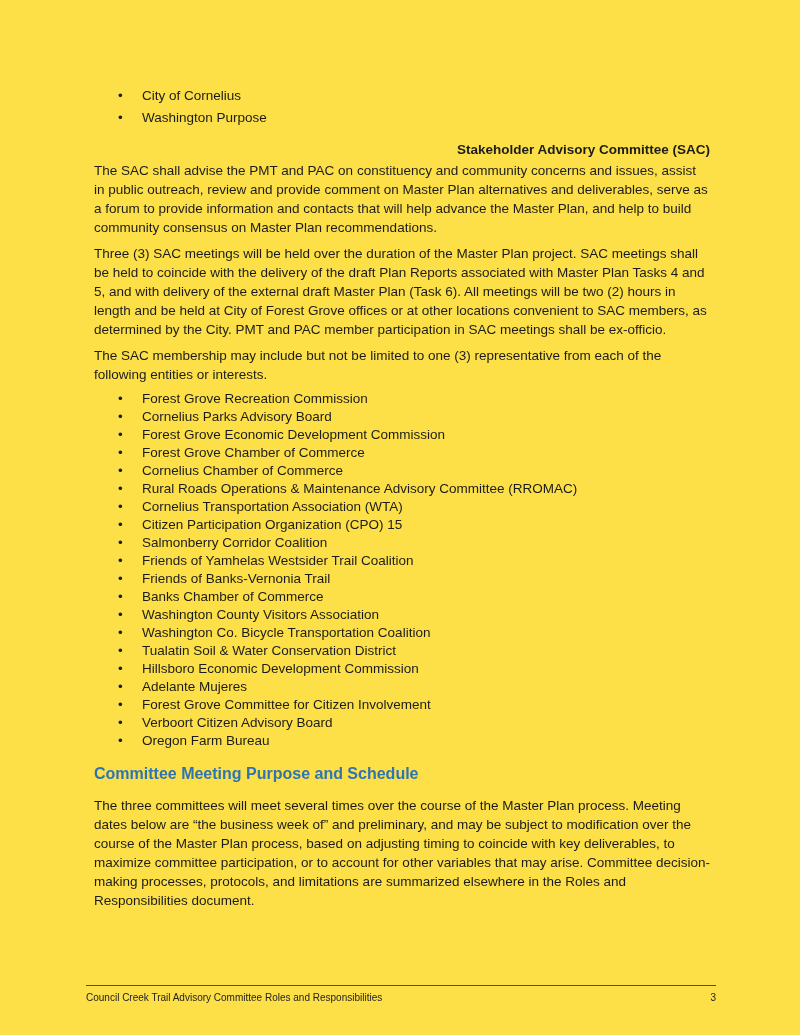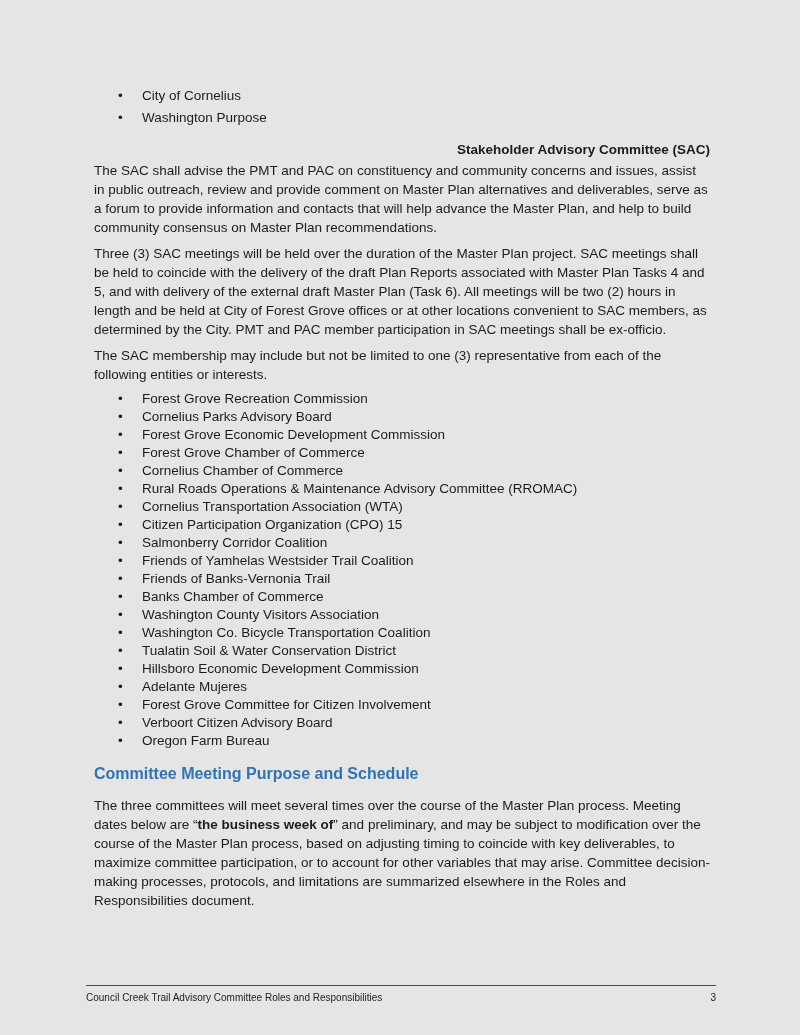--- a/index.html
+++ b/index.html
@@ -1,21 +1,21 @@
 <!DOCTYPE html>
 <html><head>
 <meta charset="utf-8">
 <style>
   html, body { margin: 0; padding: 0; background: #ffffff; }
   .page {
     position: relative;
     width: 800px;
     height: 1035px;
     margin: 0 auto;
-    background: #e5e5e5;
+    background: #fde047;
     box-sizing: border-box;
     padding: 86px 90px 0 94px;
     font-family: "Liberation Sans", sans-serif;
     font-size: 13.5px;
     line-height: 19px;
     color: #1c1c1c;
     overflow: hidden;
   }
   ul.bullet-list { margin: 0; padding: 0; list-style: none; }
   ul.bullet-list li {
@@ -38,21 +38,21 @@
     line-height: 18px;
     text-align: right;
   }
   .blue-heading {
     font-weight: bold;
     font-size: 16px;
     line-height: 21px;
     margin: 14px 0 12px 0;
   }
   .gap-above { margin-top: 7px; }
-  .b { font-weight: bold; }
+  .b { font-weight: normal; }
   .footer {
     position: absolute;
     left: 86px;
     right: 84px;
     bottom: 30px;
     border-top: 1px solid #4d4d4d;
     padding-top: 4px;
     font-size: 10px;
     line-height: 15px;
     color: #222222;

